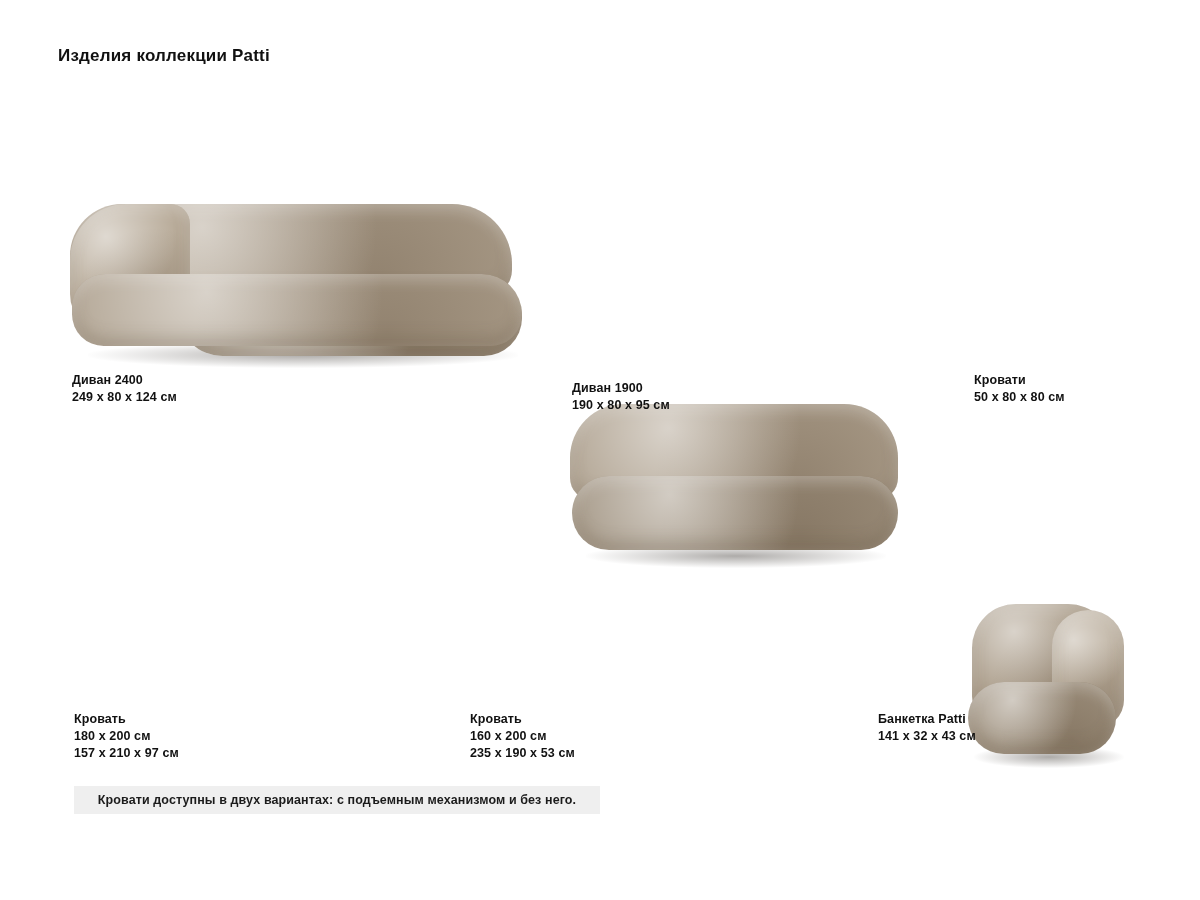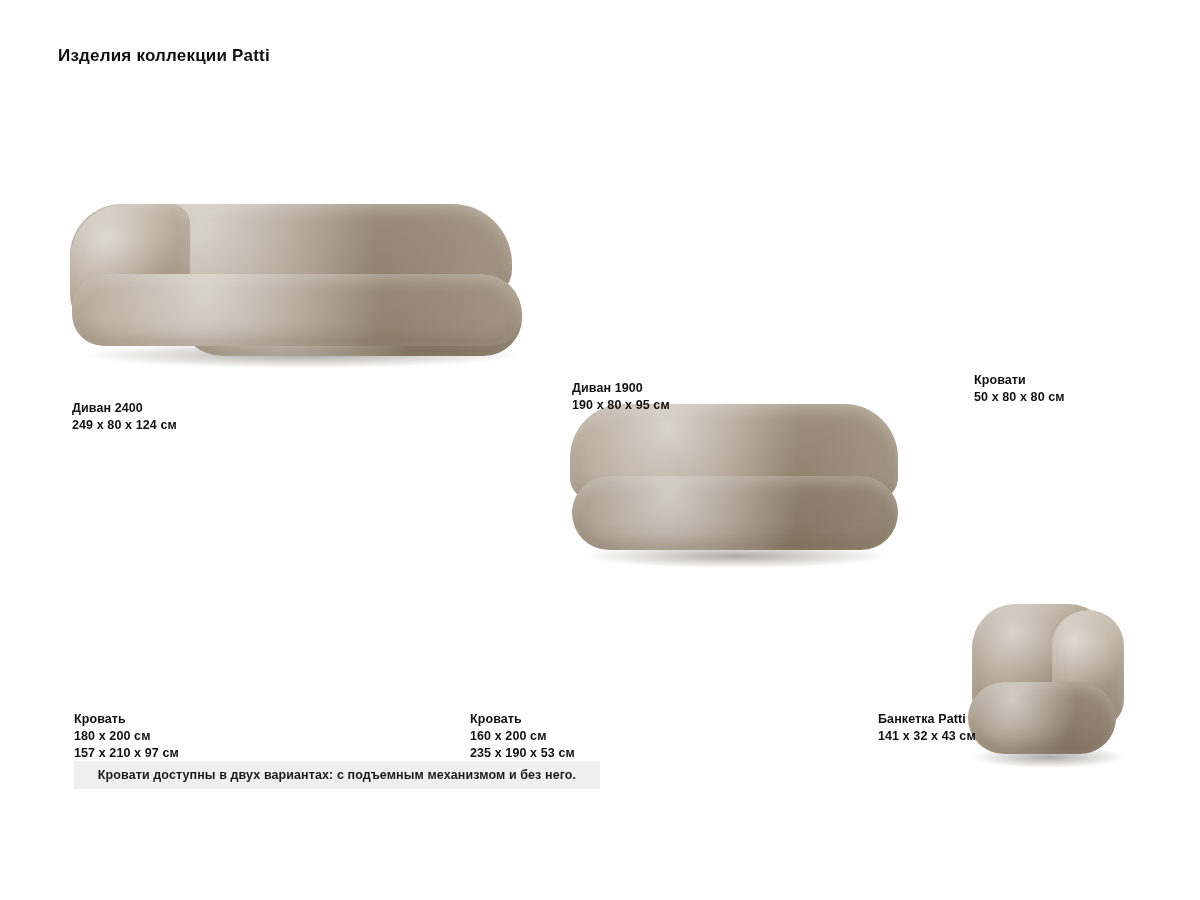--- a/index.html
+++ b/index.html
@@ -108,32 +108,32 @@
     left: 92px; top: 20px; width: 72px; height: 118px;
     border-radius: 36px 36px 28px 28px;
   }
   #chair .seat {
     left: 8px; top: 92px; width: 148px; height: 72px;
     border-radius: 40px 40px 40px 40px;
   }
   #chair .sh { left: 14px; top: 156px; width: 150px; height: 22px; }
 
   
-  .cap-sofa2400 { position: absolute; left: 72px; top: 372px; margin-top: 28px; }
+  .cap-sofa2400 { position: absolute; left: 72px; top: 372px; }
   .cap-sofa1900 { position: absolute; left: 572px; top: 380px; }
   .cap-chair    { position: absolute; left: 974px; top: 372px; }
   .cap-bed180   { position: absolute; left: 74px; top: 711px; }
   .cap-bed160   { position: absolute; left: 470px; top: 711px; }
   .cap-bench    { position: absolute; left: 878px; top: 711px; }
 
   
   .note {
     position: absolute;
     left: 74px;
-    top: 761px;
+    top: 786px;
     width: 526px;
     height: 28px;
     background: #efefef;
     display: flex;
     align-items: center;
     justify-content: center;
   }
   .note span {
     font-size: 12.5px;
     font-weight: bold;

